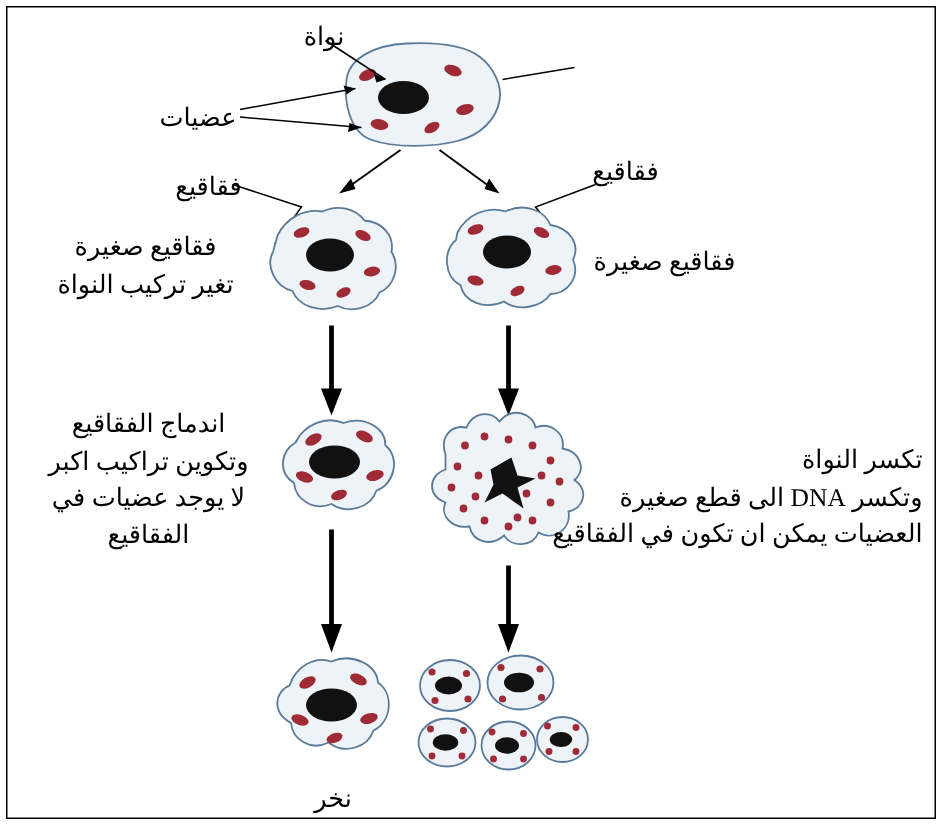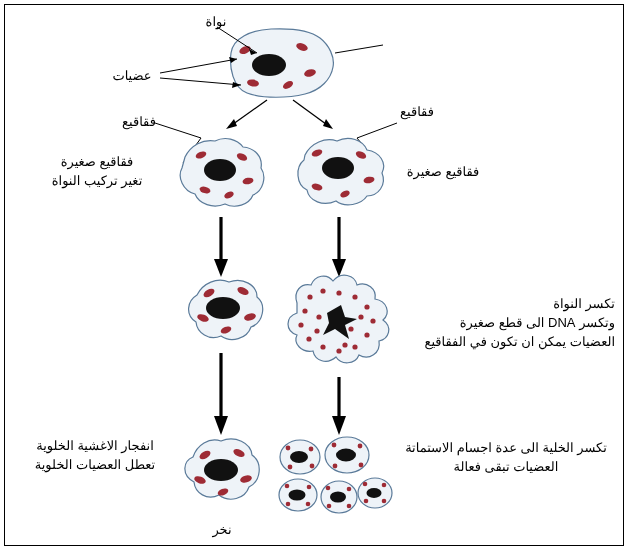--- a/index.html
+++ b/index.html
@@ -15,24 +15,24 @@
     width:620px;height:542px;
     border:1px solid #000;
     box-sizing:border-box;
     background:#fff;
   }
   .lbl{
     position:absolute;
     direction:rtl;
     text-align:center;
     color:#000;
-    font-size:13px;
+    font-size:17px;
     line-height:1.45;
     white-space:pre;
-    font-family:Liberation Sans, sans-serif;
+    font-family:Liberation Serif, serif;
   }
   svg{position:absolute;left:0;top:0;}
   .cellbody{fill:#eef3f8;stroke:#5a7a99;stroke-width:1.2;}
   .nuc{fill:#111111;}
   .org{fill:#9e2b35;}
   .arrow{stroke:#000;stroke-width:1.3;fill:none;}
   .thickarrow{stroke:#000;stroke-width:3.2;fill:none;}
   .leader{stroke:#000;stroke-width:1;fill:none;}
 </style>
 </head>
@@ -222,28 +222,28 @@
 
   <div class="lbl" style="left:106px;top:108px;width:56px;">فقاقيع</div>
 
   <div class="lbl" style="left:384px;top:98px;width:56px;">فقاقيع</div>
 
   <div class="lbl" style="left:18px;top:148px;width:148px;text-align:center;">فقاقيع صغيرة
 تغير تركيب النواة</div>
 
   <div class="lbl" style="left:388px;top:158px;width:100px;">فقاقيع صغيرة</div>
 
+  <div class="lbl" style="left:18px;top:266px;width:152px;">اندماج الفقاقيع
+وتكوين تراكيب اكبر
+لا يوجد عضيات في
+الفقاقيع</div>
 
   <div class="lbl" style="left:394px;top:290px;width:216px;text-align:right;">تكسر النواة
 وتكسر DNA الى قطع صغيرة
 العضيات يمكن ان تكون في الفقاقيع</div>
 
-  <div class="lbl" style="left:12px;top:432px;width:156px;">انفجار الاغشية الخلوية
-تعطل العضيات الخلوية</div>
-
-  <div class="lbl" style="left:390px;top:434px;width:222px;text-align:center;">تكسر الخلية الى عدة اجسام الاستماتة
-العضيات تبقى فعالة</div>
+
 
   <div class="lbl" style="left:188px;top:516px;width:58px;">نخر</div>
 
   <div class="lbl" style="left:294px;top:516px;width:80px;margin-top:31px;">استماتة</div>
 
 </div>
 
 </body></html>

